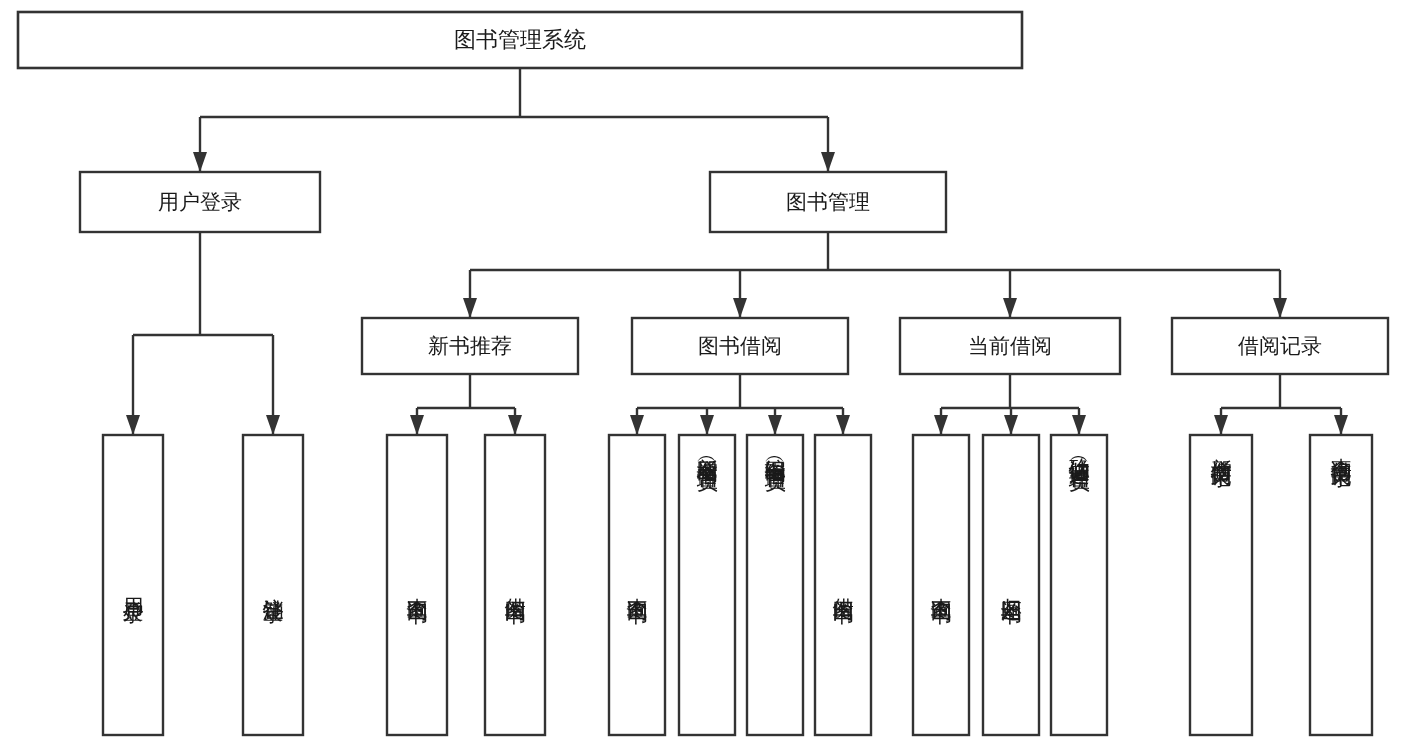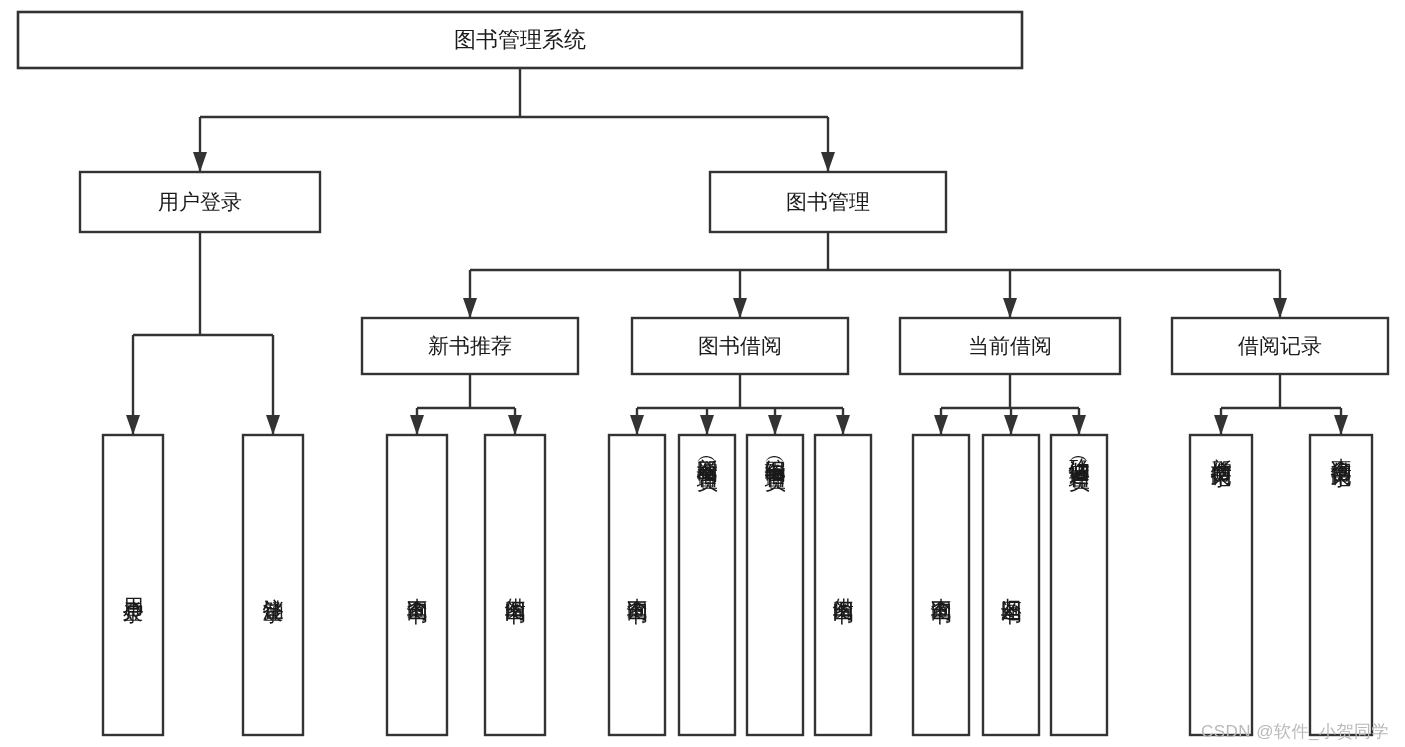--- a/index.html
+++ b/index.html
@@ -250,14 +250,13 @@
         <span class="vert-label">确认归还（管理员）</span>
       </div>
       <div class="vert-label-wrap" style="left: 1190px; top: 441px; width: 62px; height: 288px; align-items: flex-start;">
         <span class="vert-label">新增借阅记录</span>
       </div>
       <div class="vert-label-wrap" style="left: 1310px; top: 441px; width: 62px; height: 288px; align-items: flex-start;">
         <span class="vert-label">查询借阅记录</span>
       </div>
     </div>
 
-  <div class="watermark">CSDN @软件_小贺同学</div>
 </div>
 
 </body></html>

